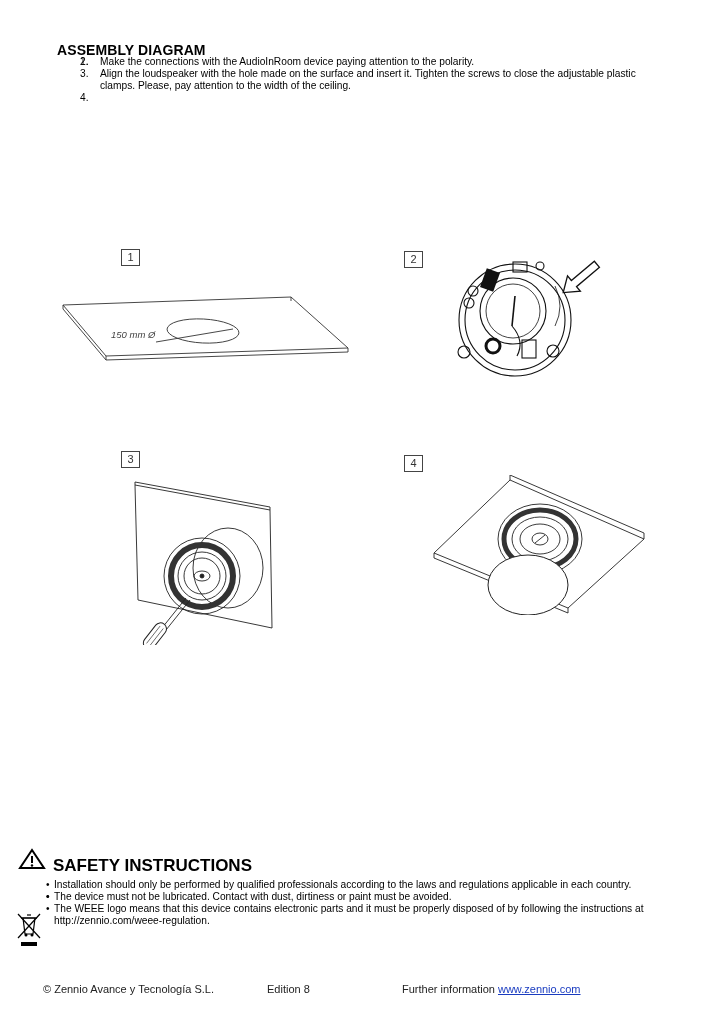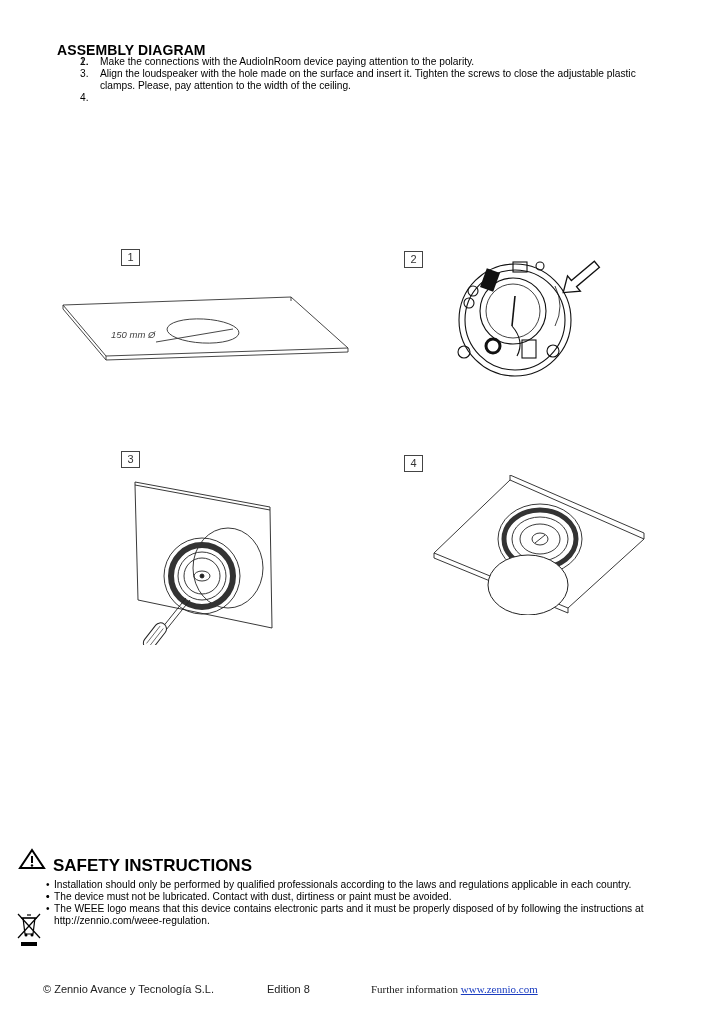--- a/index.html
+++ b/index.html
@@ -152,14 +152,14 @@
       <line x1="24" y1="2" x2="2" y2="26"></line>
     </g>
     <circle cx="10" cy="23" r="1.5" fill="#000"></circle>
     <circle cx="16" cy="23" r="1.5" fill="#000"></circle>
     <rect x="5" y="30" width="16" height="4" fill="#000"></rect>
   </svg>
 </div>
 
 <div class="abs footer" style="left:43px;">© Zennio Avance y Tecnología S.L.</div>
 <div class="abs footer" style="left:267px;">Edition 8</div>
-<div class="abs footer" style="left:371px;font-family:Liberation Serif, serif;"><span>Further information </span><a>www.zennio.com</a></div>
+<div class="abs footer" style="left:402px;"><span>Further information </span><a>www.zennio.com</a></div>
 <div class="abs page"><span>Page </span><b>2</b><b> / </b><b>2</b></div>
 
 </body></html>

